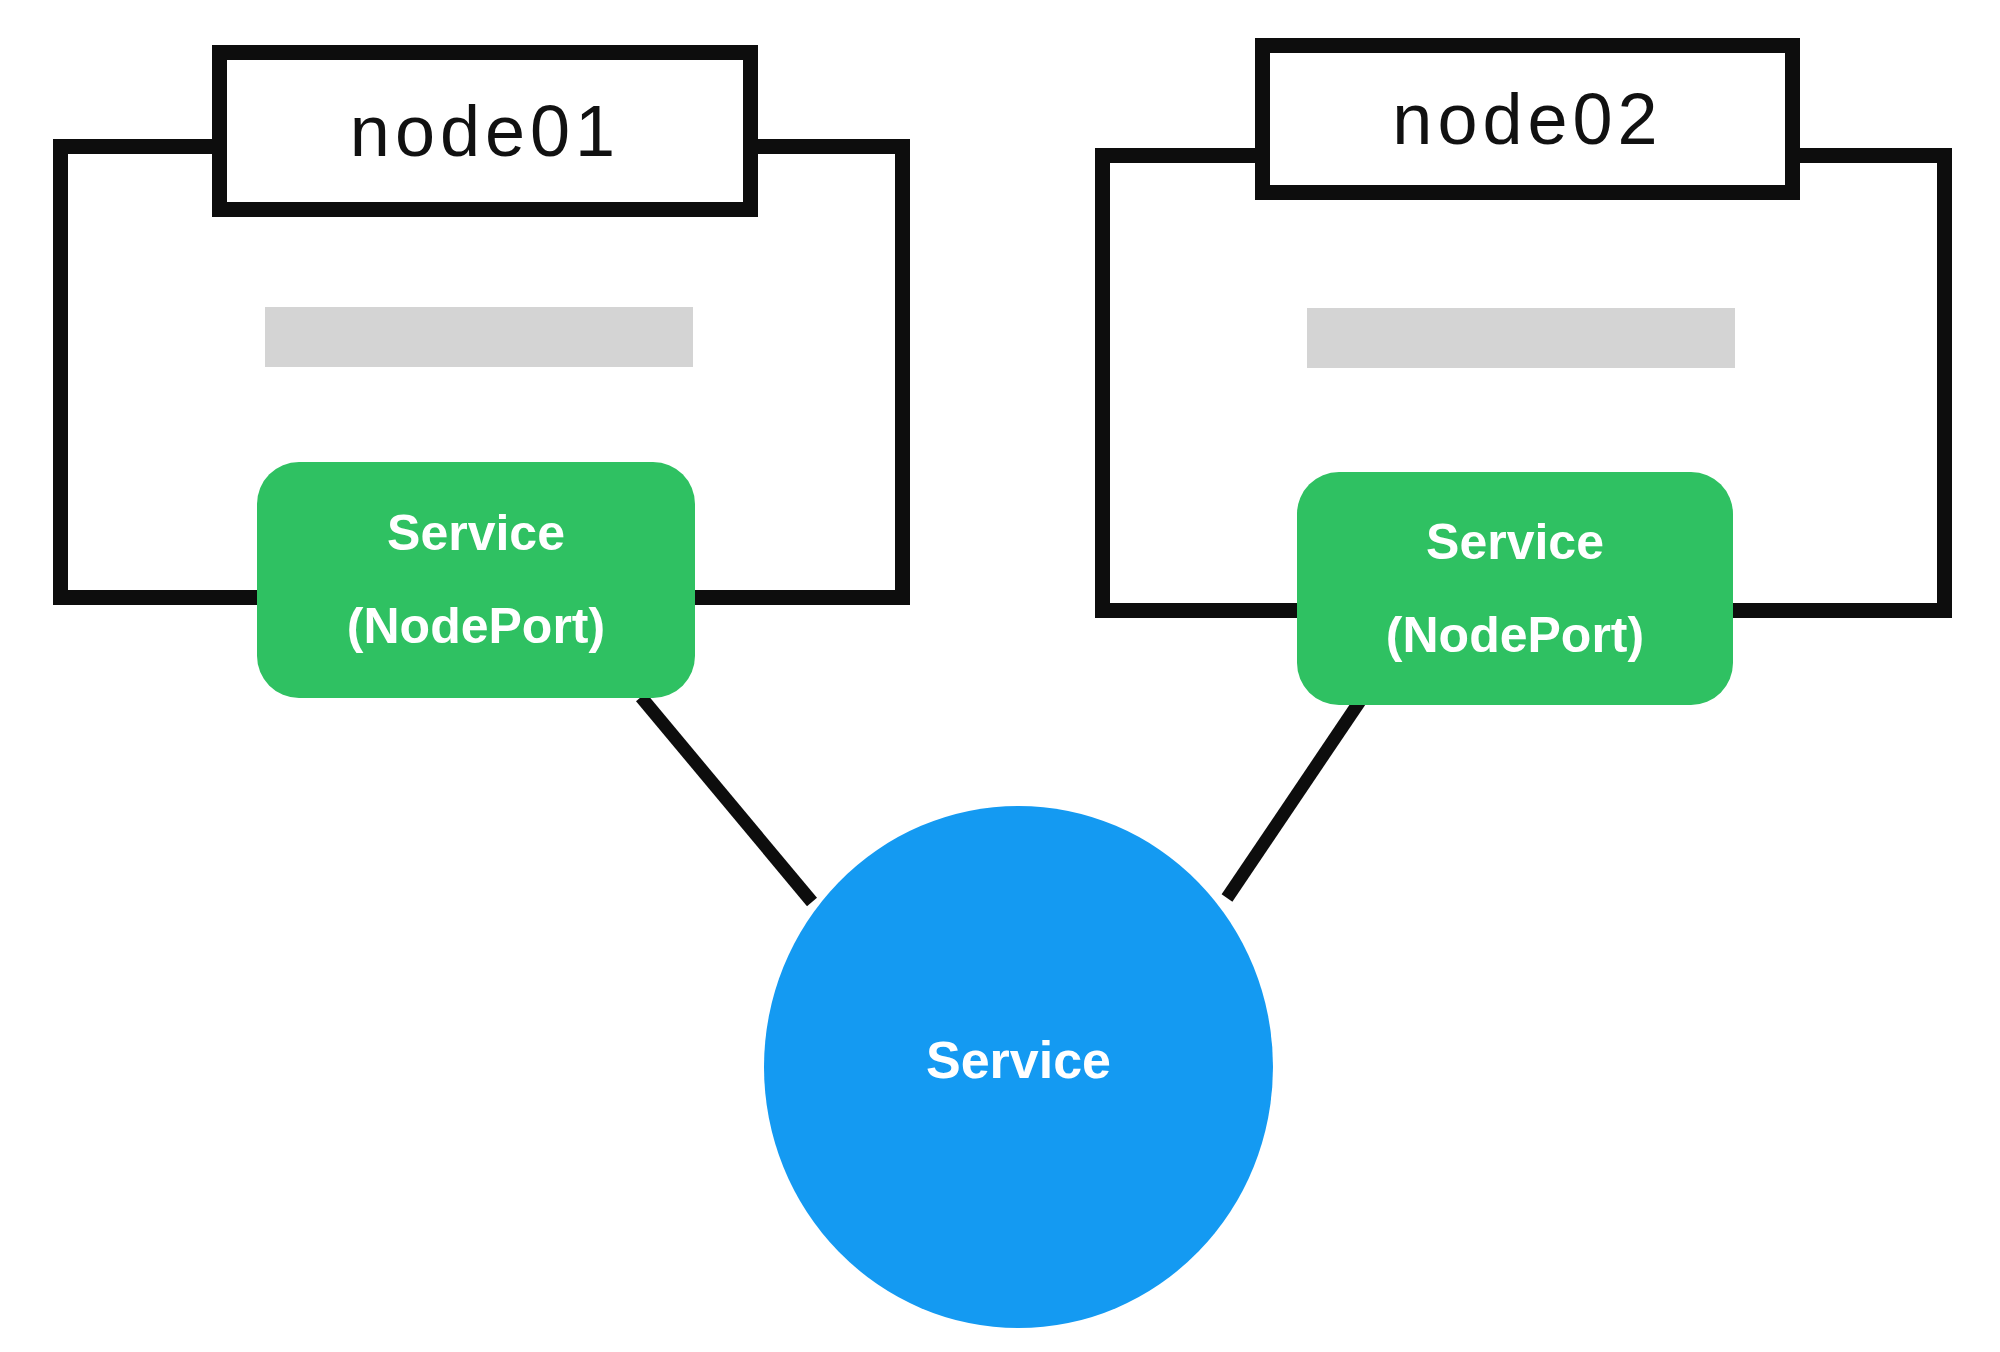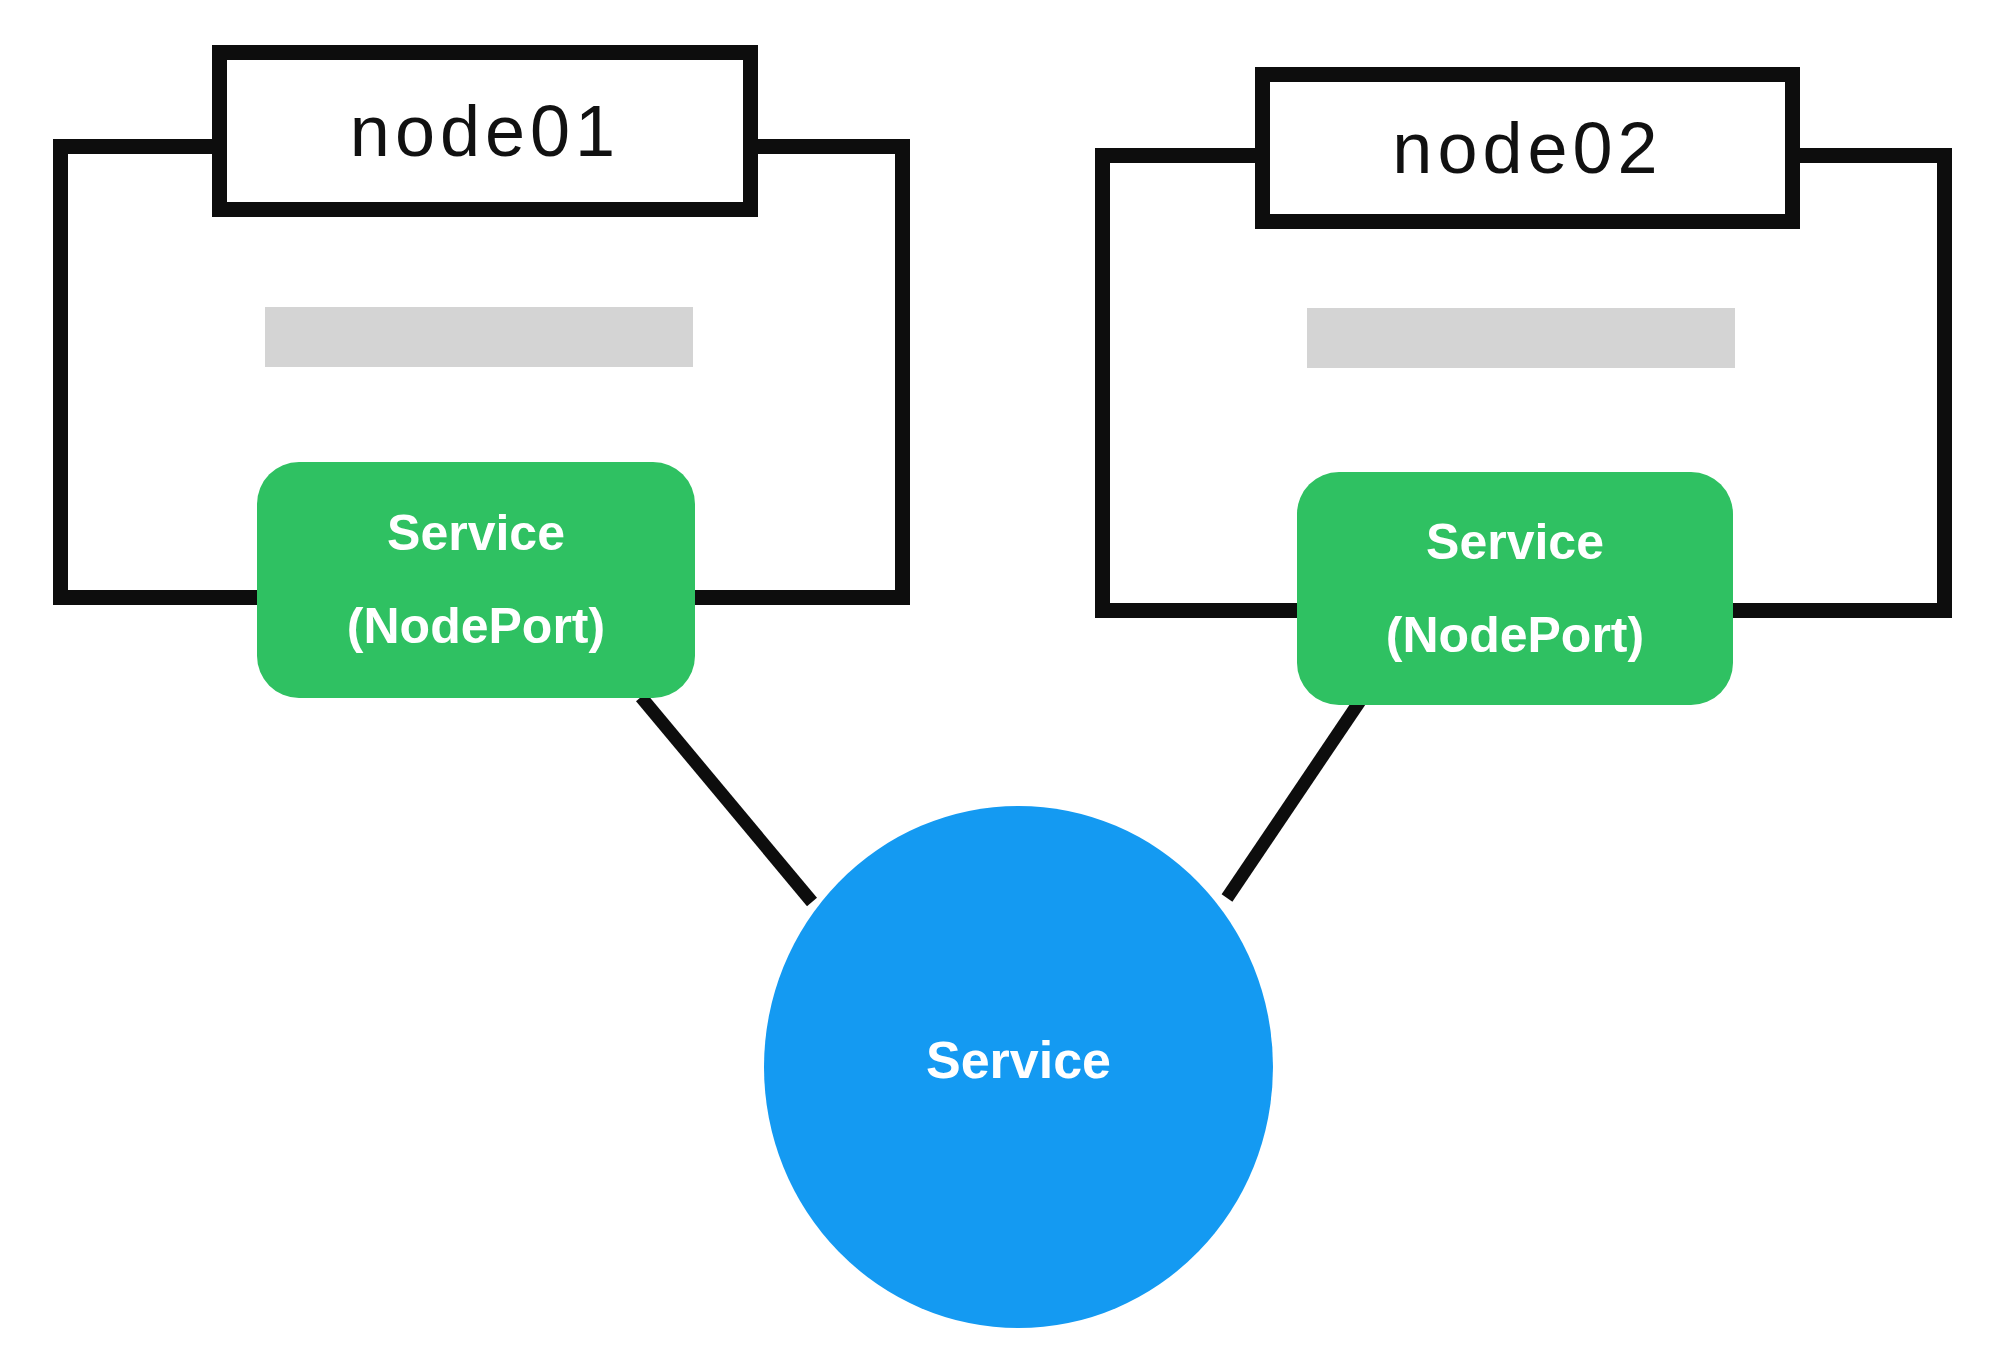--- a/index.html
+++ b/index.html
@@ -37,21 +37,21 @@
   .node-label{
     border:15px solid var(--outline);
     background:var(--box-fill);
     z-index:3;
     display:flex;align-items:center;justify-content:center;
     font-size:72px;
     letter-spacing:5px;
     color:var(--node-label-text);
   }
   #node1-label{left:212px;top:45px;width:546px;height:172px;}
-  #node2-label{left:1255px;top:67px;width:545px;height:162px;}
+  #node2-label{left:1255px;top:38px;width:545px;height:162px;}
 
   
   .placeholder-bar{
     background:var(--placeholder-bar);
     z-index:3;
   }
   #node1-bar{left:265px;top:307px;width:428px;height:60px;}
   #node2-bar{left:1307px;top:308px;width:428px;height:60px;}
 
   

